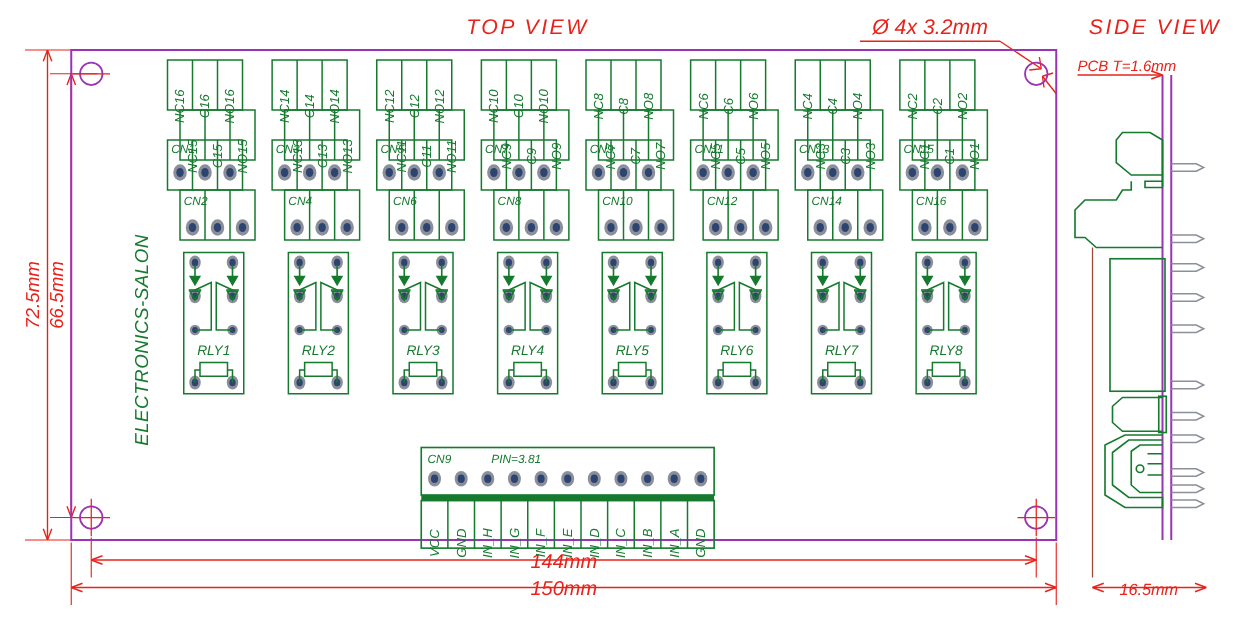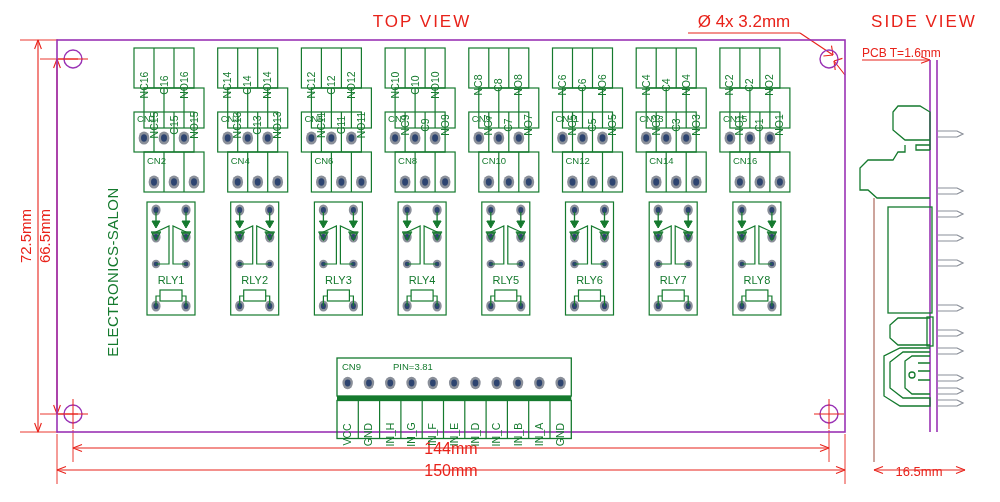--- a/index.html
+++ b/index.html
@@ -1,18 +1,18 @@
 <!DOCTYPE html>
 <html><head>
 <meta charset="utf-8">
 <style>
   html,body{margin:0;padding:0;background:#ffffff;}
   body{width:1000px;height:502px;overflow:hidden;
        font-family:"Liberation Sans","DejaVu Sans",sans-serif;}
-  #root{position:relative;width:1000px;height:460px;}
+  #root{position:relative;width:1000px;height:460px;font-style:italic;}
   svg{display:block;}
   .dimtxt{fill:#e8221a;font-family:"Liberation Sans",sans-serif;}
   .grn{fill:#157a2e;font-family:"Liberation Sans",sans-serif;}
   .viewttl{fill:#e8221a;font-family:"Liberation Sans",sans-serif;
            font-size:17px;letter-spacing:2px;}
 </style>
 </head>
 <body>
 
 <div id="root">

